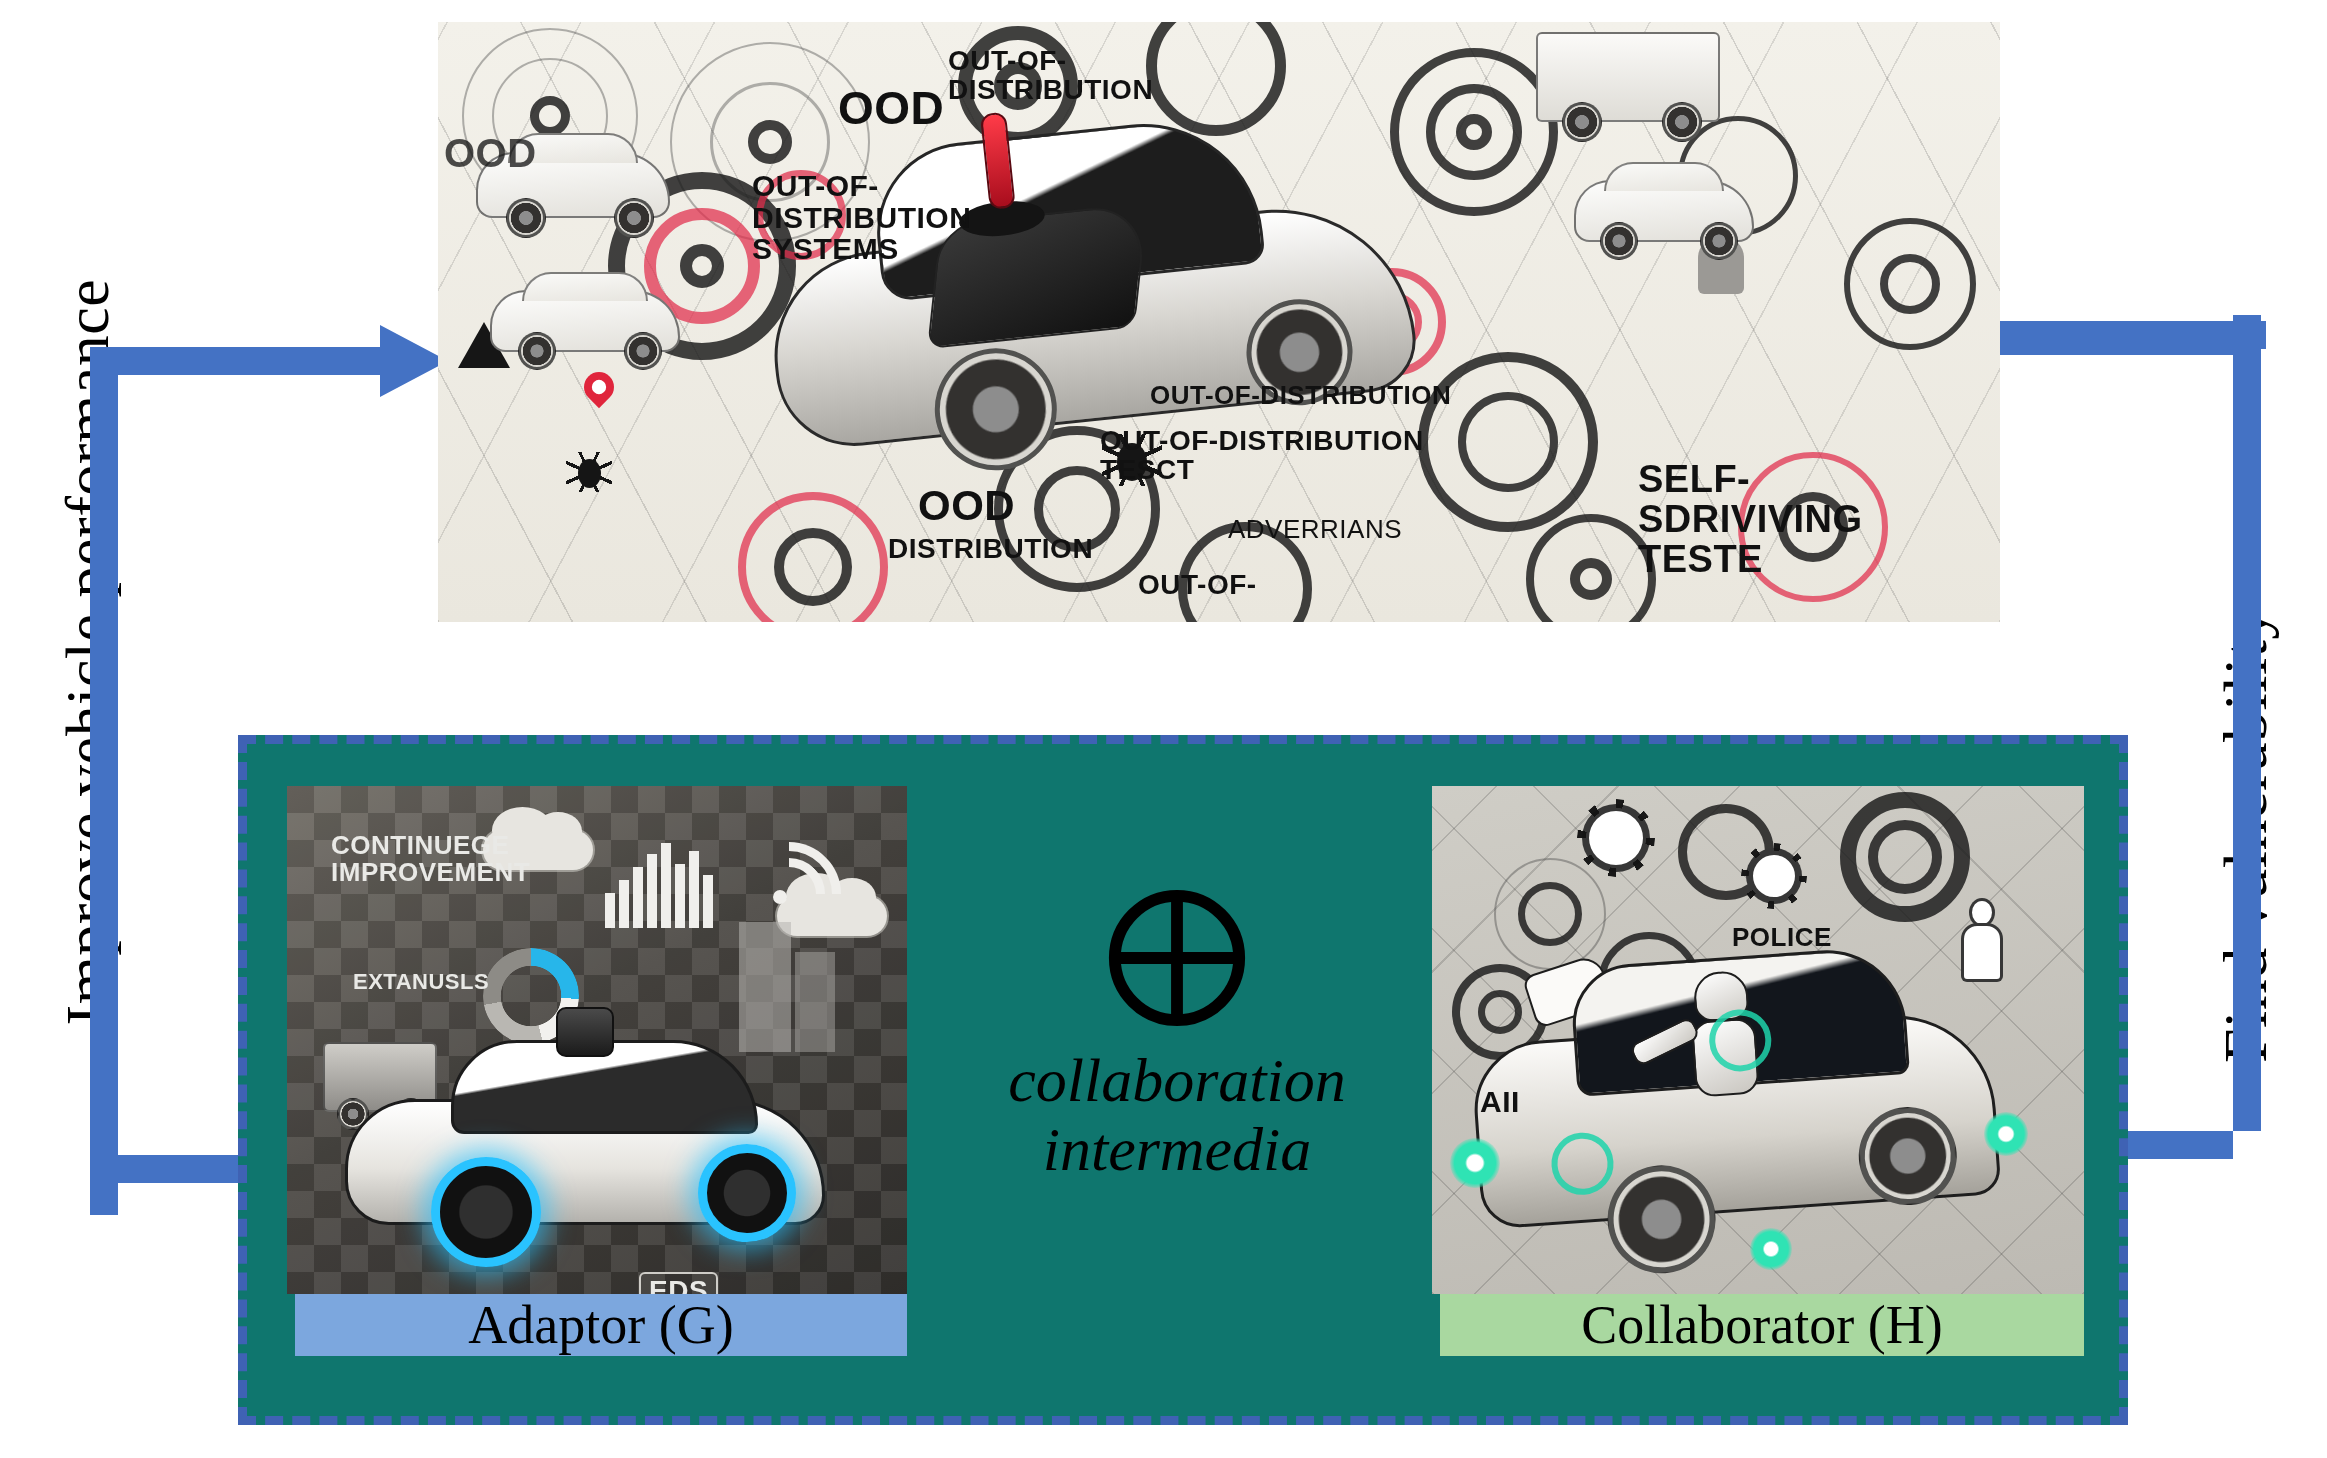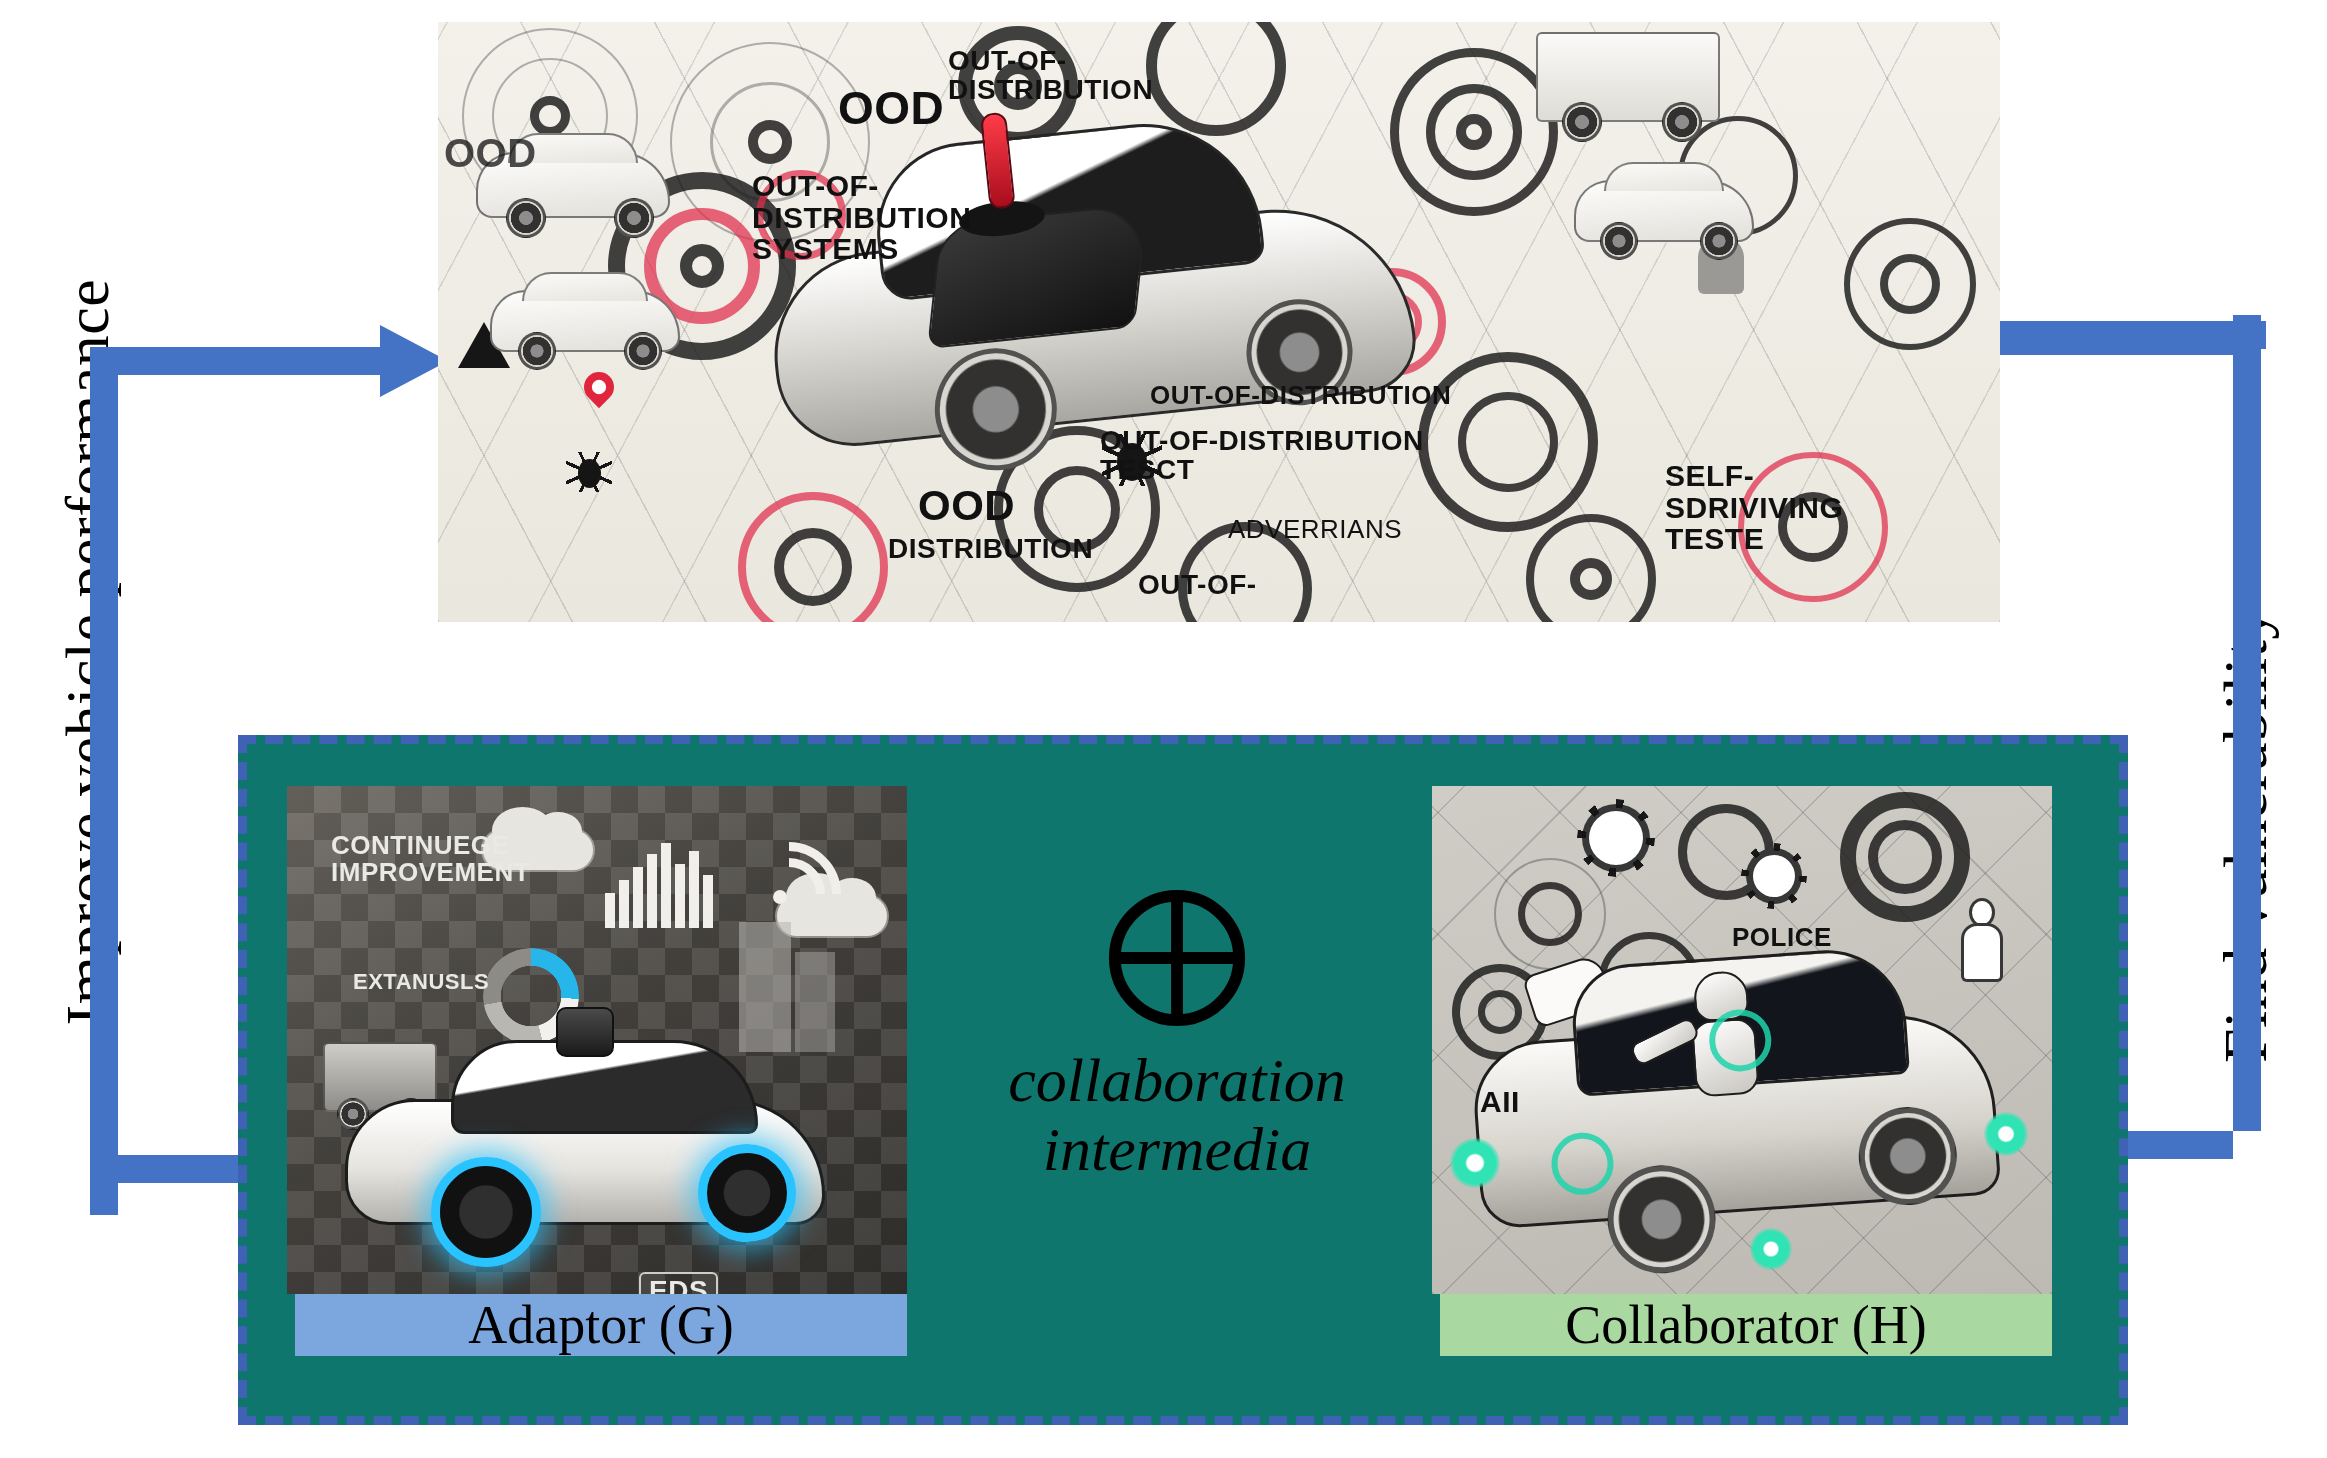--- a/index.html
+++ b/index.html
@@ -87,21 +87,21 @@
     background: #0f766e;
   }
 
   .sub-panel {
     position: absolute;
     top: 42px;
     width: 620px;
     height: 570px;
   }
   #adaptor-panel  { left: 40px; }
-  #collaborator-panel { left: 1185px; }
+  #collaborator-panel { left: 1185px; padding-left: 32px; }
 
   .sub-image {
     position: absolute;
     inset: 0 0 62px 0;
     overflow: hidden;
   }
   .sub-caption {
     position: absolute;
     left: 0; right: 0; bottom: 0;
     height: 62px;
@@ -565,21 +565,21 @@
 SYSTEMS</div>
     <div class="art-text" style="left:400px; top:62px;  font-size:46px;">OOD</div>
     <div class="art-text" style="left:510px; top:24px;  font-size:28px;">OUT-OF-
 DISTRIBUTION</div>
     <div class="art-text" style="left:712px; top:360px; font-size:26px;">OUT-OF-DISTRIBUTION</div>
     <div class="art-text" style="left:662px; top:404px; font-size:28px;">OUT-OF-DISTRIBUTION
 TESCT</div>
     <div class="art-text" style="left:480px; top:462px; font-size:42px;">OOD</div>
     <div class="art-text" style="left:450px; top:512px; font-size:28px;">DISTRIBUTION</div>
     <div class="art-text" style="left:790px; top:494px; font-size:26px; font-weight:500;">ADVERRIANS</div>
-    <div class="art-text" style="left:1200px;top:438px; font-size:30px;margin-left:27px;">SELF-
+    <div class="art-text" style="left:1200px;top:438px; font-size:38px;">SELF-
 SDRIVIVING
 TESTE</div>
     <div class="art-text" style="left:700px; top:548px; font-size:28px;">OUT-OF-</div>
     <div class="art-text" style="left:6px;   top:110px; font-size:40px; opacity:.75;">OOD</div>
   </div>
 
 </div>
 
 <div id="collab-box">
 

